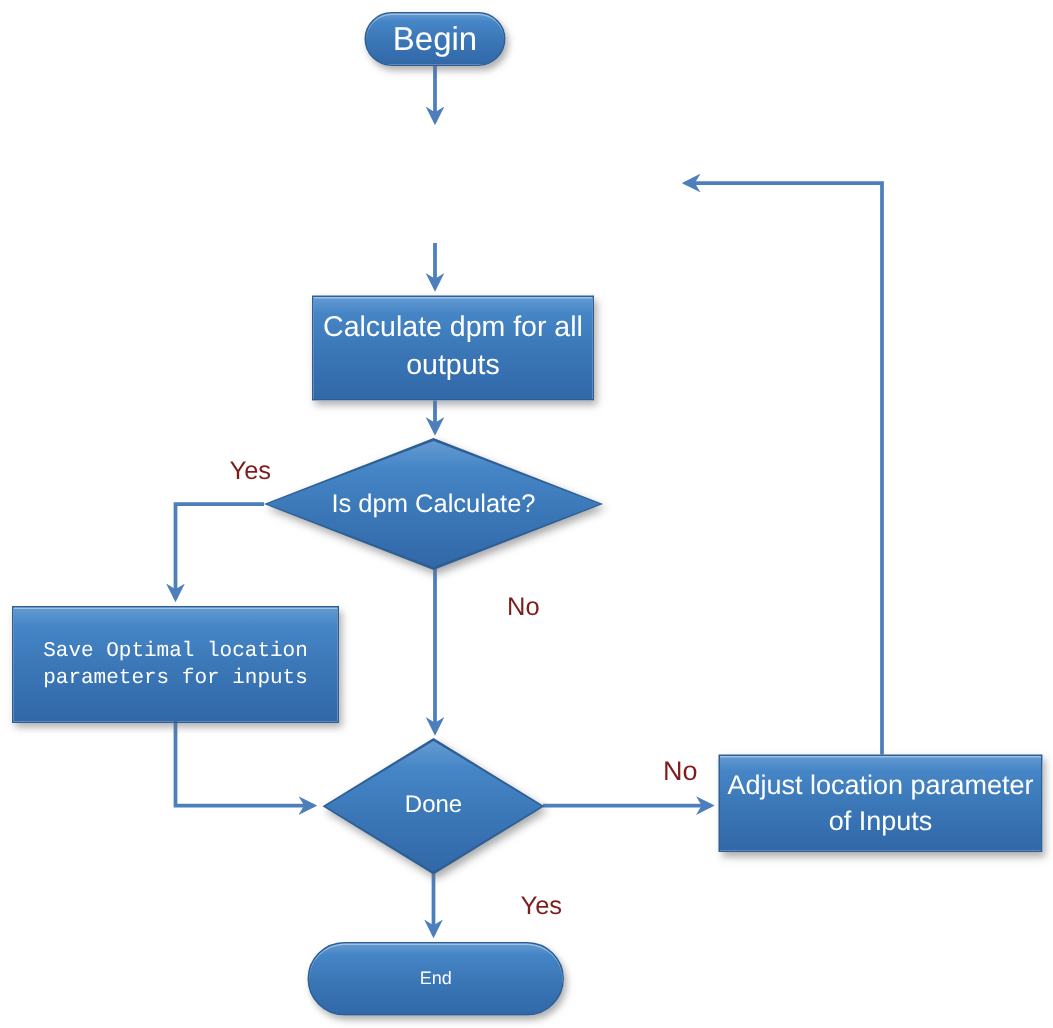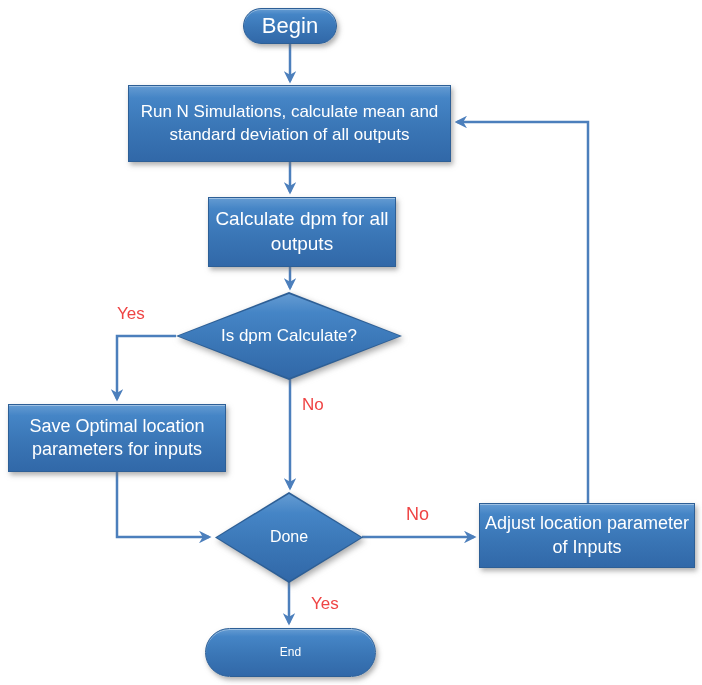--- a/index.html
+++ b/index.html
@@ -17,21 +17,21 @@
   .term { border-radius:999px; }
 
   .diamond { filter: drop-shadow(2px 3px 3px rgba(110,110,110,.6)); }
   .diamond .shape-border { position:absolute; left:0; top:0; right:0; bottom:0;
     background:#2d5f96; clip-path:polygon(50% 0,100% 50%,50% 100%,0 50%); }
   .diamond .shape-fill { position:absolute; left:2px; top:2px; right:2px; bottom:2px;
     background:linear-gradient(180deg,#649bd2 0%,#4585c6 22%,#3a76b6 60%,#3168a8 100%);
     clip-path:polygon(50% 0,100% 50%,50% 100%,0 50%); }
   .diamond .lbl { position:relative; z-index:1; }
 
-  .edge-label { position:absolute; color:#ef4444; white-space:nowrap; }
+  .edge-label { position:absolute; color:#7f1d1d; white-space:nowrap;margin-left:36px; }
 </style>
 </head>
 <body>
 
 <div class="canvas">
 
   <svg class="connectors" width="702" height="685" viewBox="0 0 702 685">
     <defs>
       <marker id="arw" viewBox="0 0 10 10" markerWidth="5" markerHeight="5" refX="8" refY="5" orient="auto" markerUnits="strokeWidth">
         <path d="M0,0 L10,5 L0,10 L3,5 Z" fill="#4c7fbc"></path>
@@ -47,35 +47,32 @@
       <line x1="362" y1="537" x2="474" y2="537" marker-end="url(#arw)"></line>
       <polyline points="588,503 588,122 457,122" marker-end="url(#arw)"></polyline>
       <line x1="289" y1="582" x2="289" y2="623" marker-end="url(#arw)"></line>
     </g>
   </svg>
 
   <div class="node term" style="left:243px; top:8px; width:94px; height:36px; font-size:22px;">
     <span class="lbl">Begin</span>
   </div>
 
-  <div class="node proc" style="left:128px; top:85px; width:323px; height:77px; font-size:17px;">
-    <span class="lbl">Run N Simulations, calculate mean and standard deviation of all outputs</span>
-  </div>
 
   <div class="node proc" style="left:208px; top:197px; width:188px; height:70px; font-size:19px;">
     <span class="lbl">Calculate dpm for all outputs</span>
   </div>
 
   <div class="node diamond" style="left:176px; top:292px; width:226px; height:88px; font-size:17px;">
     <div class="shape-border"></div>
     <div class="shape-fill"></div>
     <span class="lbl" style="max-width:140px;">Is dpm Calculate?</span>
   </div>
 
-  <div class="node proc" style="left:8px; top:404px; width:218px; height:68px; font-size:18px;">
+  <div class="node proc" style="left:8px; top:404px; width:218px; height:78px; font-size:14px;font-family:Liberation Mono, monospace;">
     <span class="lbl">Save Optimal  location parameters for inputs</span>
   </div>
 
   <div class="node diamond" style="left:215px; top:492px; width:148px; height:91px; font-size:16px;">
     <div class="shape-border"></div>
     <div class="shape-fill"></div>
     <span class="lbl">Done</span>
   </div>
 
   <div class="node proc" style="left:479px; top:503px; width:216px; height:65px; font-size:18px;">

